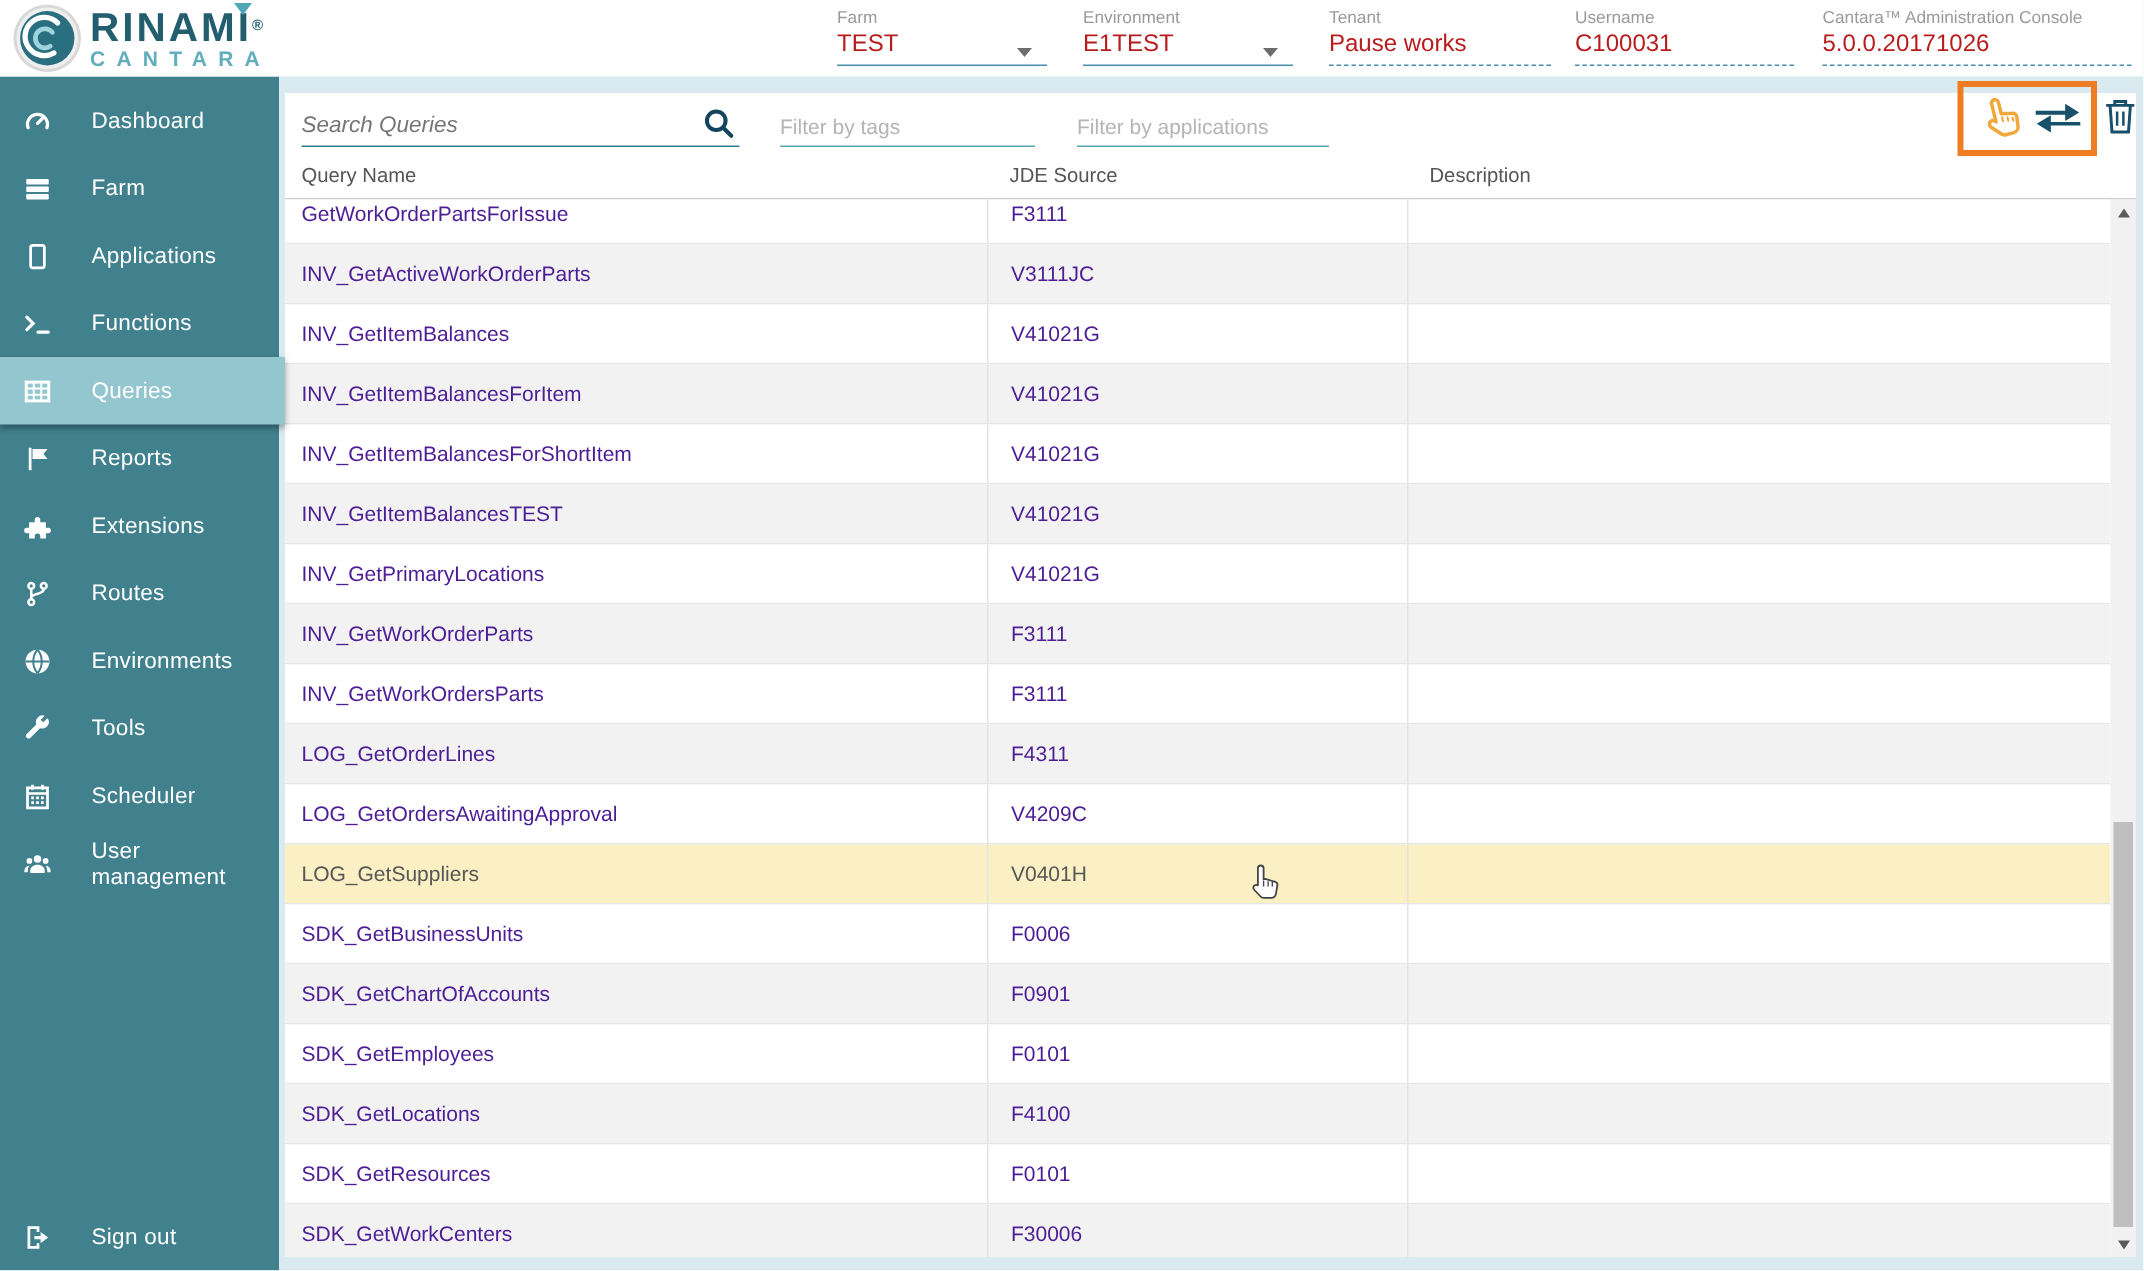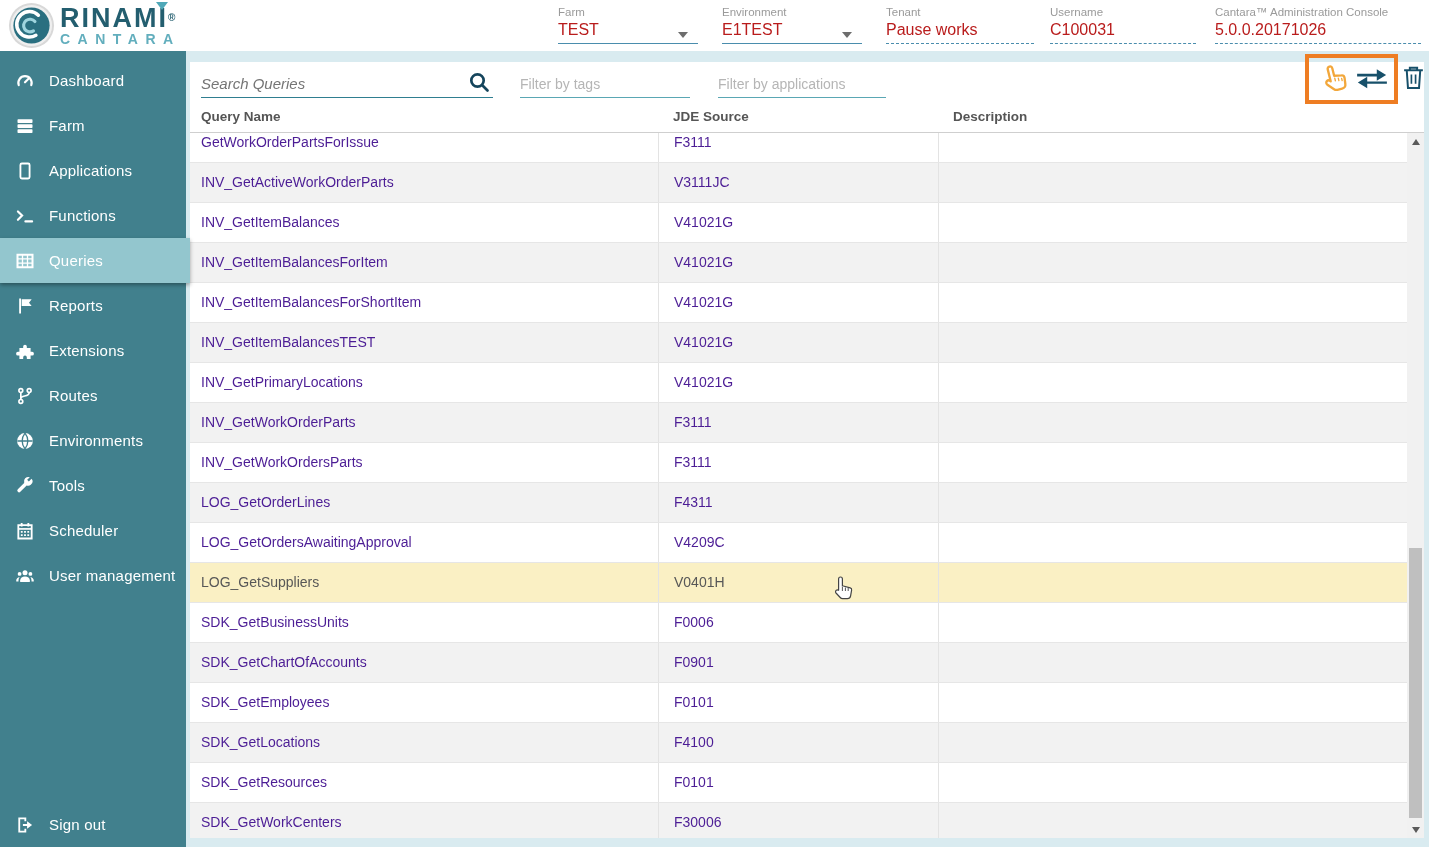--- a/index.html
+++ b/index.html
@@ -21,39 +21,39 @@
   .hvalue { font-size:16px; color:#b91c1c; padding-bottom:4px; white-space:nowrap; }
   .hfield.sel .hvalue { border-bottom:1.5px solid #4a8dad; }
   .hfield.dash .hvalue { border-bottom:1.5px dashed #4a8dad; }
   .caret { position:absolute; right:10px; top:26px; width:0; height:0; border-left:5px solid transparent; border-right:5px solid transparent; border-top:6px solid #6d6d6d; }
 
   
   .sidebar { position:absolute; left:0; top:51px; width:186px; height:796px; background:#41808d; z-index:2; }
   .side-item { position:relative; height:45px; display:flex; align-items:center; padding-left:13px; cursor:pointer; }
   .side-item .sicon { width:24px; height:22px; display:flex; align-items:center; justify-content:center; flex:none; }
   .side-item .sicon svg { width:20px; height:20px; }
-  .side-item .slabel { margin-left:12px; color:#ffffff; font-size:15px; font-weight:500; letter-spacing:.2px; }
+  .side-item .slabel { margin-left:24px; color:#ffffff; font-size:15px; font-weight:500; letter-spacing:.2px; }
   .side-item.active { background:#93c6ce; width:190px; box-shadow:0 2px 4px rgba(0,0,0,.35); }
   .side-items { position:absolute; top:7px; left:0; right:0; }
   .side-signout { position:absolute; bottom:0; left:0; right:0; height:45px; }
 
   
   .panel { position:absolute; left:190px; top:62px; width:1234px; height:776px; background:#ffffff; }
 
   .searchbar { position:absolute; left:0; top:0; right:0; height:43px; }
   .search-box { position:absolute; left:11px; top:10px; width:292px; border-bottom:1.5px solid #2f7e90; height:26px; }
   .search-text { font-size:15px; color:#757575; line-height:24px;font-style:italic; }
   .search-ic { position:absolute; right:2px; top:-2px; width:24px; height:24px; cursor:pointer; }
   .filter-box { position:absolute; top:10px; height:26px; border-bottom:1.5px solid #5aa7b4; }
   .filter-box .ph { font-size:14px; color:#b5b5b5; line-height:24px; }
   .fb-tags { left:330px; width:170px; }
   .fb-apps { left:528px; width:168px; }
 
   .colheader { position:absolute; left:0; top:43px; right:0; height:28px; border-bottom:1px solid #cfcfcf; }
-  .colheader .col { position:absolute; top:4px; font-size:13.5px; font-weight:bold; color:#555555; cursor:pointer; }
+  .colheader .col { position:absolute; top:4px; font-size:13.5px; font-weight:normal; color:#555555; cursor:pointer; }
   .col-name { left:11px; } .col-src { left:483px; } .col-desc { left:763px; }
 
   .tbody { position:absolute; left:0; top:71px; right:17px; bottom:0; overflow:hidden; }
   .rows { margin-top:-10px; }
   .trow { display:flex; height:40px; border-bottom:1px solid #e6e6e6; background:#ffffff; cursor:pointer; }
   .trow:nth-child(even) { background:#f2f2f2; }
   .trow .cell { font-size:14px; color:#4c1d95; line-height:39px; overflow:hidden; white-space:nowrap; }
   .c1 { width:468px; padding-left:11px; }
   .c2 { width:280px; padding-left:15px; border-left:1px solid #e3e3e3; }
   .c3 { flex:1; padding-left:15px; border-left:1px solid #e3e3e3; }

